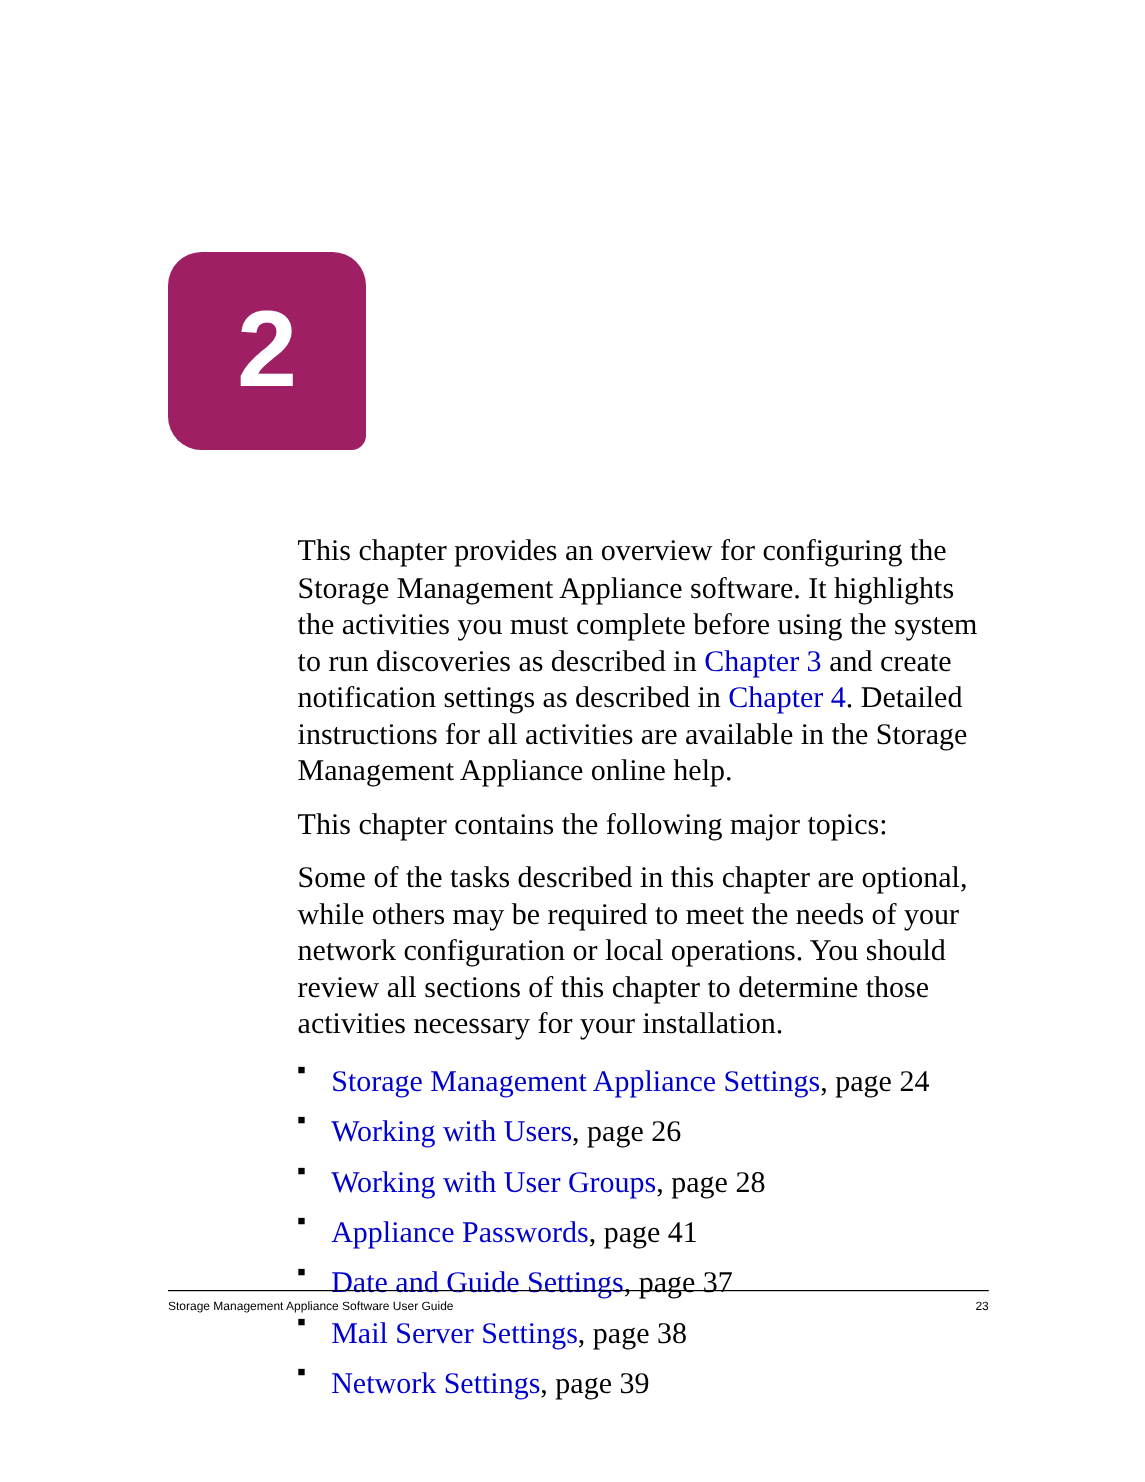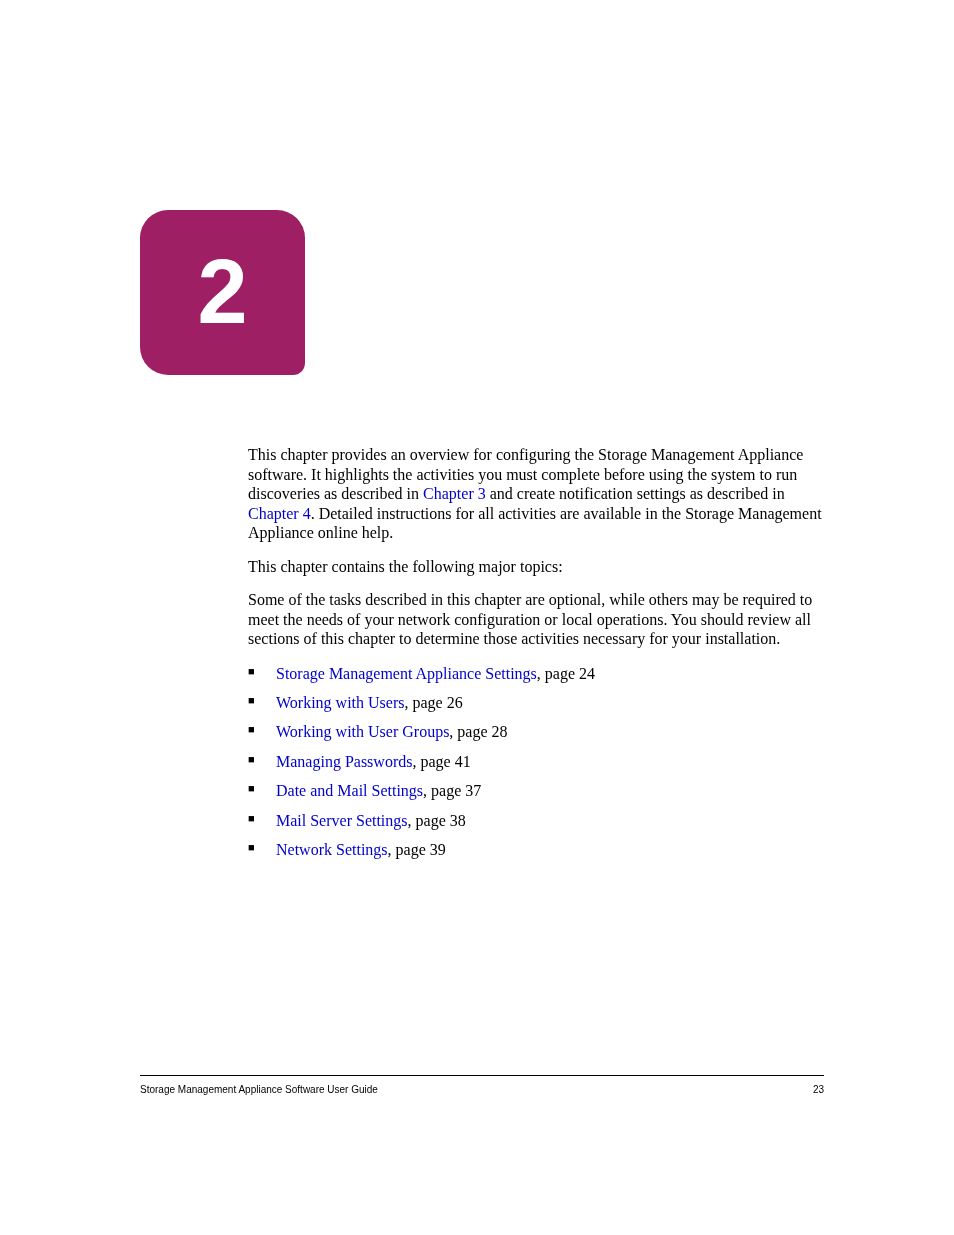--- a/index.html
+++ b/index.html
@@ -37,21 +37,21 @@
     display: flex;
     align-items: center;
     justify-content: center;
     color: #fff;
     font-family: Arial, sans-serif;
     font-weight: 900;
     font-size: 90px;
   }
   .body-content {
     padding-left: 108px;
-    font-size: 16px;
+    font-size: 25px;
     line-height: 1.22;
   }
   .para { margin-bottom: 14px; }
   .link { color: #0000cc; }
   .topic-list { list-style: none; margin-top: 4px; }
   .topic-list li {
     position: relative;
     padding-left: 28px;
     margin-bottom: 7px;
     line-height: 1.4;
@@ -94,22 +94,22 @@
     </p>
 
     <p class="para">This chapter contains the following major topics:</p>
 
     <p class="para">Some of the tasks described in this chapter are optional, while others may be required to meet the needs of your network configuration or local operations. You should review all sections of this chapter to determine those activities necessary for your installation.</p>
 
     <ul class="topic-list">
       <li><span class="link">Storage Management Appliance Settings</span><span>, page 24</span></li>
       <li><span class="link">Working with Users</span><span>, page 26</span></li>
       <li><span class="link">Working with User Groups</span><span>, page 28</span></li>
-      <li><span class="link">Managing Passwords</span><span>, page 41</span></li>
-      <li><span class="link">Date and Mail Settings</span><span>, page 37</span></li>
+      <li><span class="link">Appliance Passwords</span><span>, page 41</span></li>
+      <li><span class="link">Date and Guide Settings</span><span>, page 37</span></li>
       <li><span class="link">Mail Server Settings</span><span>, page 38</span></li>
       <li><span class="link">Network Settings</span><span>, page 39</span></li>
     </ul>
 
   </div>
 
 </div>
 
 <div class="footer">
   <span>Storage Management Appliance Software User Guide</span>

